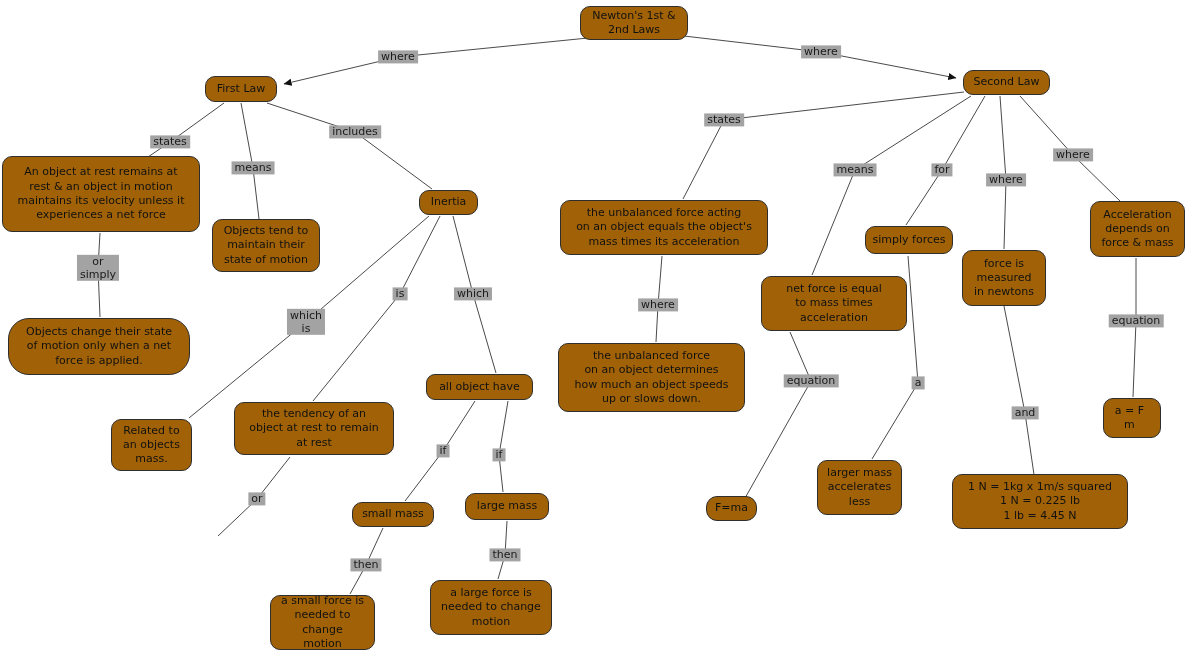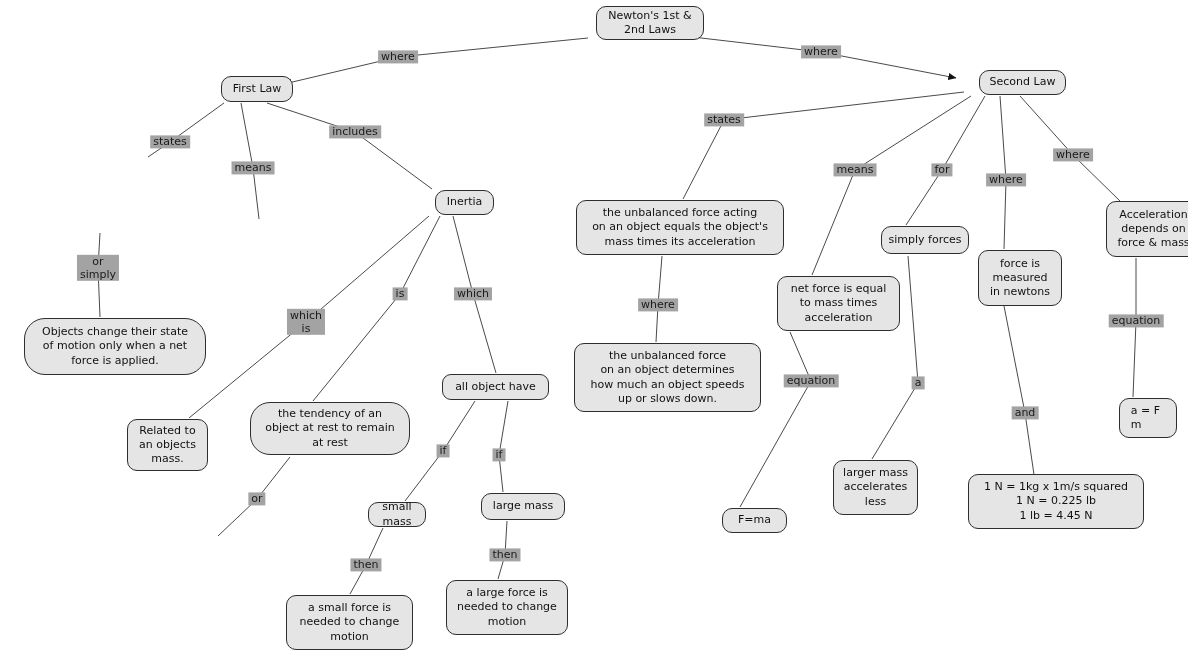--- a/index.html
+++ b/index.html
@@ -27,33 +27,32 @@
     white-space: pre-line;
   }
   .node {
     position: absolute;
     box-sizing: border-box;
     z-index: 3;
     display: flex;
     align-items: center;
     justify-content: center;
     text-align: center;
-    background: #e5e5e5;
+    background: #a16207;
     border: 1px solid #2e2e2e;
     border-radius: 10px;
     font-size: 11px;
     line-height: 1.3;
     color: #111111;
     white-space: pre-line;
     padding: 2px 4px;
-    margin-left: 16px;
   }
   .node.align-right {
     justify-content: flex-end;
-    text-align: left;
+    text-align: center;
     padding-right: 16px;
   }
   polyline { fill: none; stroke: #4a4a4a; stroke-width: 1; }
 </style>
 </head>
 <body>
 
 <div id="canvas">
 
   <svg id="edges" width="1188" height="653">
@@ -112,59 +111,66 @@
   <div class="edge-label" style="left:257px; top:499px;">or</div>
   <div class="edge-label" style="left:443px; top:451px;">if</div>
   <div class="edge-label" style="left:499px; top:455px;">if</div>
   <div class="edge-label" style="left:366px; top:565px;">then</div>
   <div class="edge-label" style="left:505px; top:555px;">then</div>
 
   <div class="node" style="left:580px; top:6px;   width:108px; height:34px;">Newton's 1st &amp;
 2nd Laws</div>
   <div class="node" style="left:205px; top:76px;  width:72px;  height:26px;">First Law</div>
   <div class="node" style="left:963px; top:70px;  width:87px;  height:25px;">Second Law</div>
+  <div class="node" style="left:2px;   top:156px; width:198px; height:76px;">An object at rest remains at
+rest &amp; an object in motion
+maintains its velocity unless it
+experiences a net force</div>
+  <div class="node" style="left:212px; top:219px; width:108px; height:53px;">Objects tend to
+maintain their
+state of motion</div>
   <div class="node" style="left:419px; top:190px; width:59px;  height:25px;">Inertia</div>
   <div class="node" style="left:560px; top:200px; width:208px; height:55px;">the unbalanced force acting
 on an object equals the object's
 mass times its acceleration</div>
   <div class="node" style="left:865px; top:226px; width:88px;  height:28px;">simply forces</div>
   <div class="node" style="left:962px; top:250px; width:84px;  height:56px;">force is
 measured
 in newtons</div>
   <div class="node" style="left:1090px; top:201px; width:95px; height:56px;">Acceleration
 depends on
 force &amp; mass</div>
-  <div class="node" style="left:761px; top:276px; width:123px; height:55px;">net force is equal
+  <div class="node" style="left:761px; top:276px; width:146px; height:55px;">net force is equal
 to mass times
 acceleration</div>
   <div class="node" style="left:8px;   top:318px; width:182px; height:57px;border-radius:21px;">Objects change their state
 of motion only when a net
 force is applied.</div>
   <div class="node" style="left:558px; top:343px; width:187px; height:69px;">the unbalanced force
 on an object determines
 how much an object speeds
 up or slows down.</div>
   <div class="node" style="left:426px; top:374px; width:107px; height:26px;border-radius:9px;">all object have</div>
   <div class="node" style="left:111px; top:419px; width:81px;  height:52px;">Related to
 an objects
 mass.</div>
-  <div class="node" style="left:234px; top:402px; width:160px; height:53px;border-radius:20px;">the tendency of an
+  <div class="node" style="left:234px; top:402px; width:160px; height:53px;">the tendency of an
 object at rest to remain
 at rest</div>
   <div class="node align-right" style="left:1103px; top:398px; width:58px; height:40px;">a = F
 m</div>
   <div class="node" style="left:817px; top:460px; width:85px;  height:55px;text-align:center;">larger mass
 accelerates
 less</div>
-  <div class="node" style="left:352px; top:502px; width:58px;  height:25px;">small mass</div>
+  <div class="node" style="left:352px; top:502px; width:82px;  height:25px;">small mass</div>
   <div class="node" style="left:465px; top:493px; width:84px;  height:27px;">large mass</div>
-  <div class="node" style="left:706px; top:508px; width:65px;  height:25px;">F=ma</div>
+  <div class="node" style="left:706px; top:496px; width:51px;  height:25px;border-radius:11px;">F=ma</div>
   <div class="node" style="left:952px; top:474px; width:176px; height:55px;">1 N = 1kg x 1m/s squared
 1 N = 0.225 lb
 1 lb = 4.45 N</div>
-  <div class="node" style="left:270px; top:595px; width:127px; height:55px;">a small force is
+  <div class="node" style="left:270px; top:595px; width:105px; height:55px;">a small force is
 needed to change
 motion</div>
   <div class="node" style="left:430px; top:580px; width:122px; height:55px;">a large force is
 needed to change
 motion</div>
 
 </div>
 
 </body></html>

